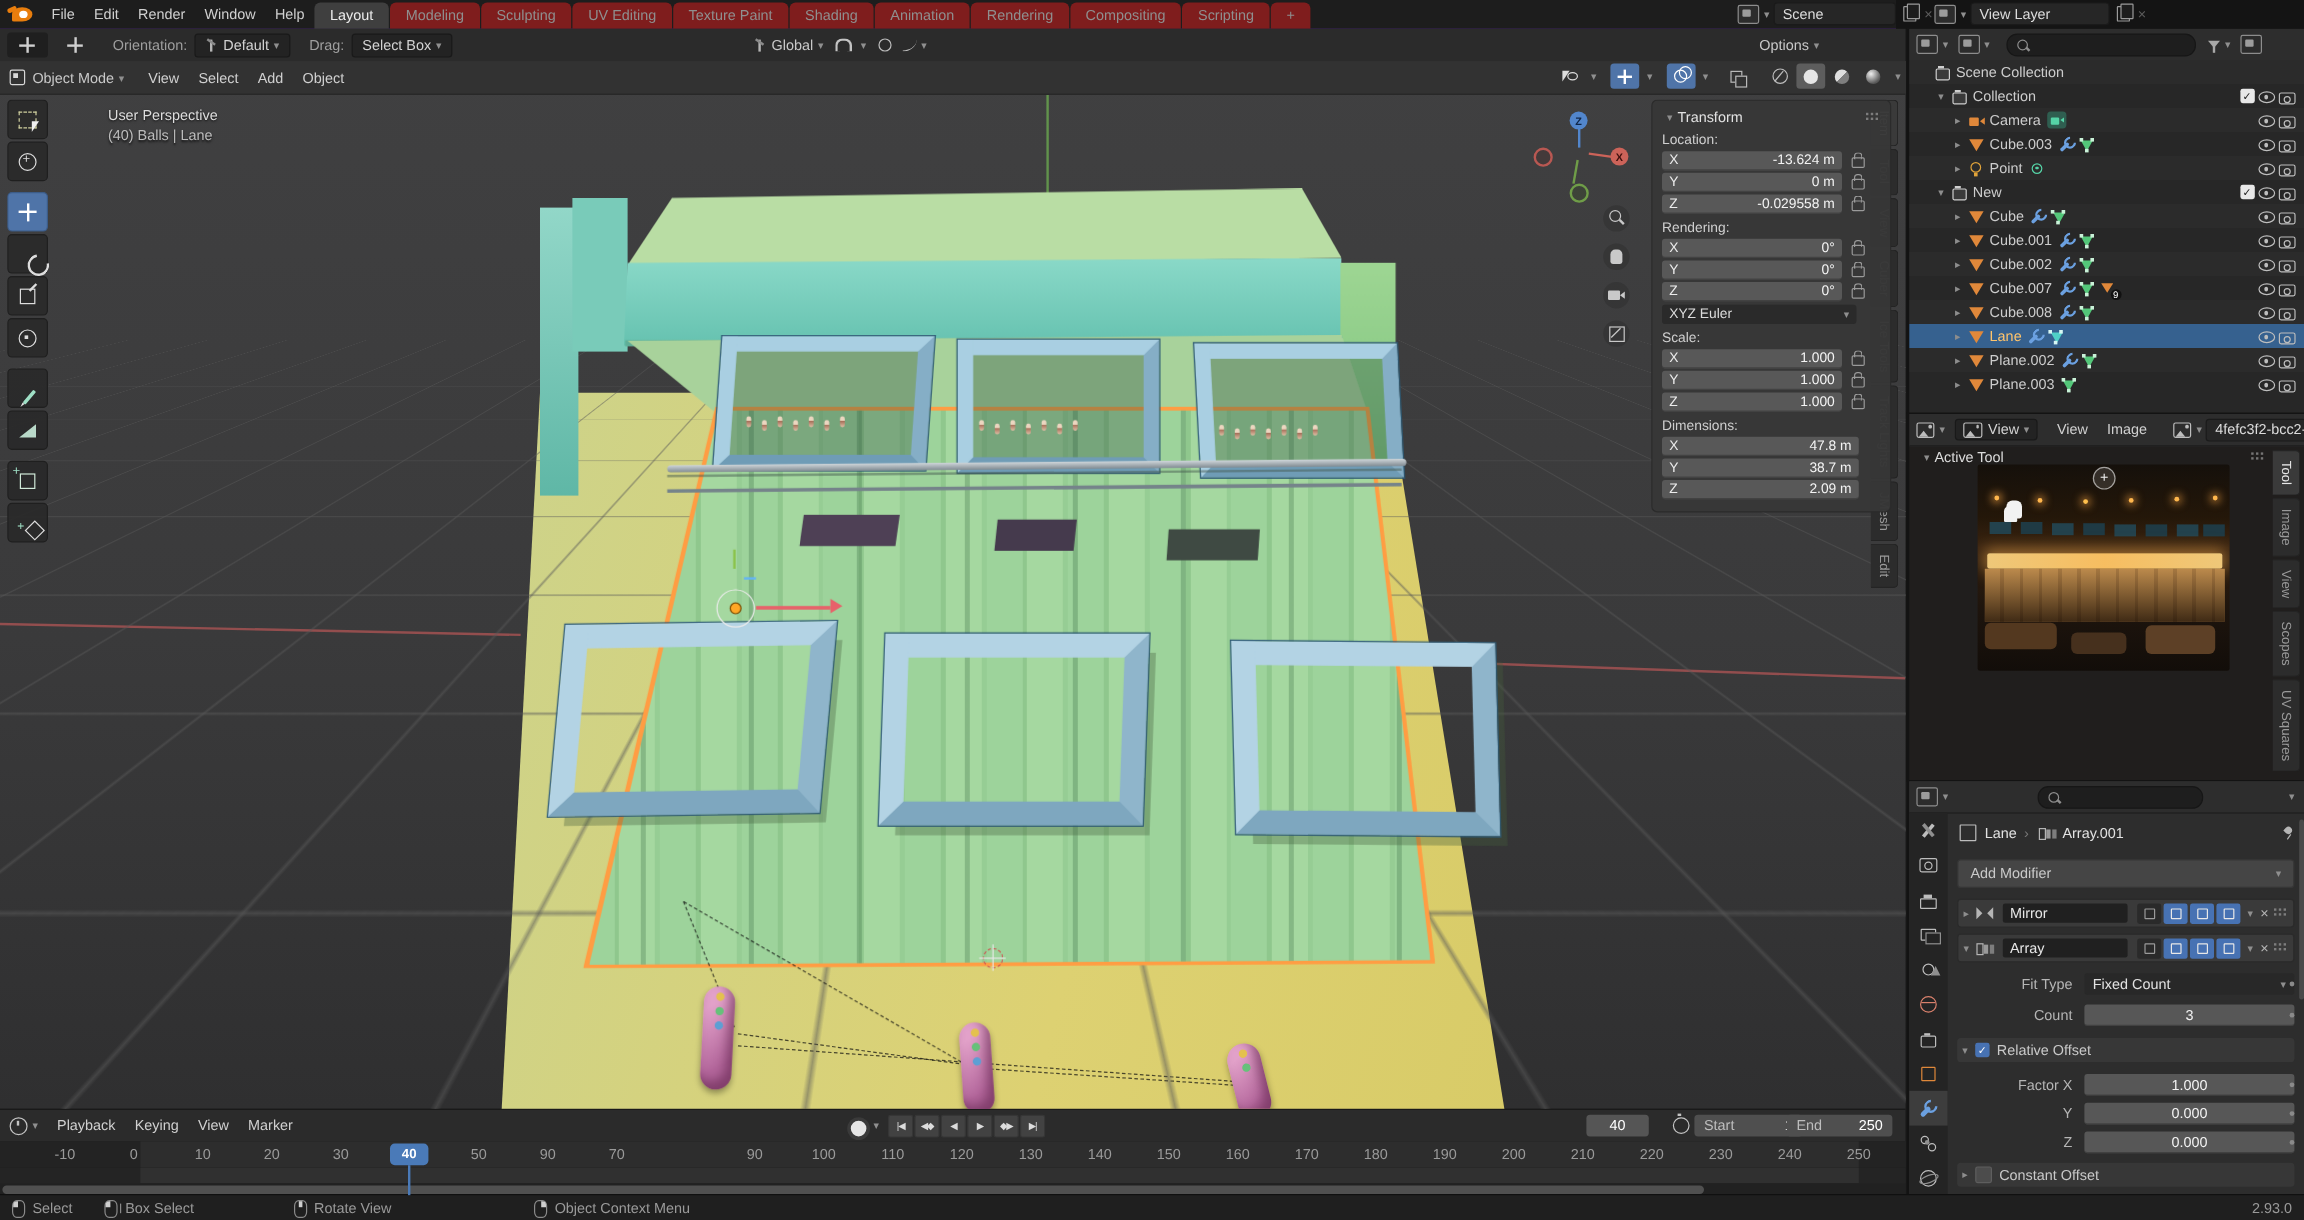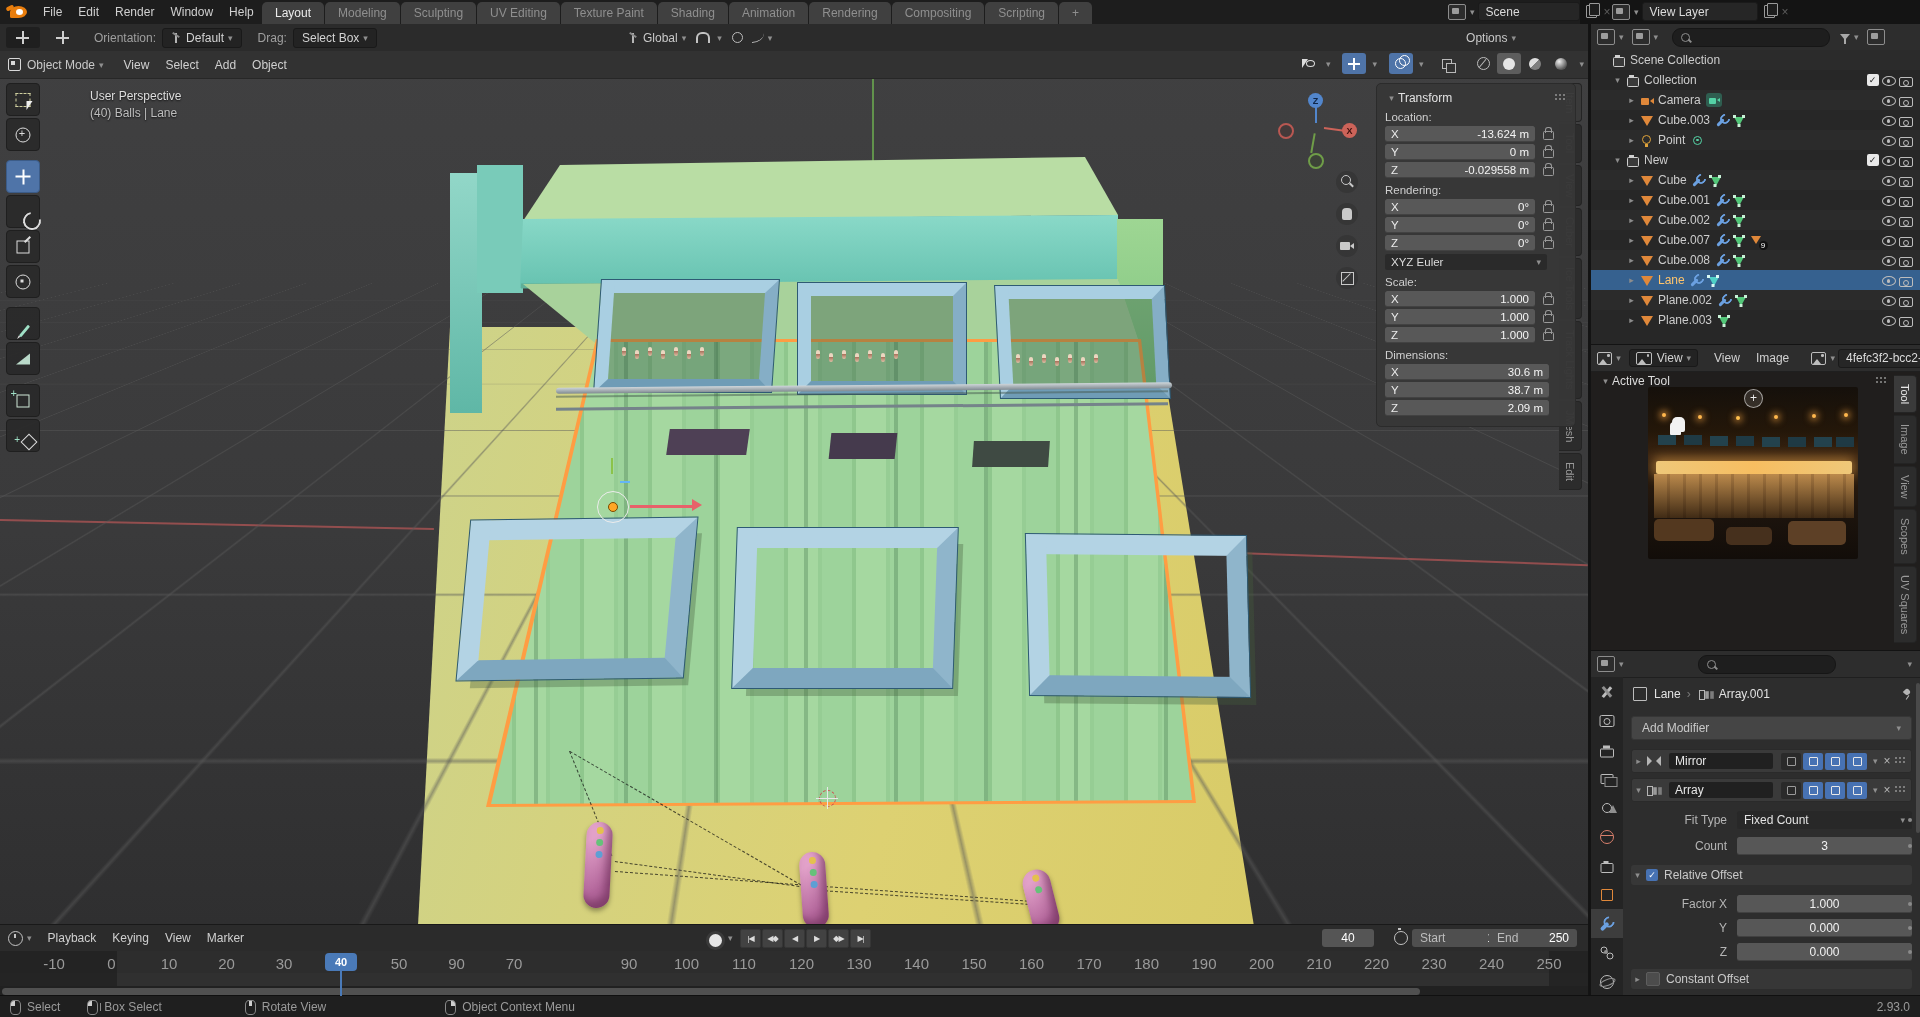--- a/index.html
+++ b/index.html
@@ -11,21 +11,21 @@
   .pill{background:#232323;border:1px solid #191919;border-radius:3px;padding:2px 8px;display:flex;align-items:center;color:#d3d3d3}
   .menu{padding:2px 8px;color:#d0d0d0;border-radius:3px;cursor:default}
 
   
   #topbar{position:absolute;left:0;top:0;width:1580px;height:24px;background:#1d1d1d;border-bottom:1px solid #6d28d9;display:flex;align-items:center}
   #blender-logo{width:17px;height:12px;margin:0 8px 0 10px;background:#e87d0d;border-radius:50% 50% 50% 10%;position:relative}
   #blender-logo::after{content:"";position:absolute;left:6px;top:3px;width:7px;height:6px;background:#fff;border-radius:50%}
   #blender-logo::before{content:"";position:absolute;left:-4px;top:0;width:8px;height:4px;background:#e87d0d;border-radius:4px;transform:rotate(-25deg)}
   #topbar-menus{display:flex}
   #tabs{position:absolute;left:262px;bottom:0;display:flex;align-items:flex-end}
-  .wtab{padding:4px 13px 4px;background:#404040;color:#8f8f8f;border-radius:5px 5px 0 0;margin-right:1px;font-size:12px}
+  .wtab{padding:4px 13px 4px;background:#7f1d1d;color:#8f8f8f;border-radius:5px 5px 0 0;margin-right:1px;font-size:12px}
   .wtab.active{background:#3f3f3f;color:#ececec}
   .idwidget{position:absolute;top:2px;height:19px;display:flex;align-items:center}
   .idicon{width:16px;height:14px;border:1px solid #8d8d8d;border-radius:2px;position:relative;background:#2c2c2c}
   .idicon::after{content:"";position:absolute;left:3px;top:3px;width:7px;height:6px;background:#9c9c9c;border-radius:1px}
   .idfield{background:#262626;border:1px solid #1a1a1a;border-radius:3px;height:17px;display:flex;align-items:center;padding:0 7px;color:#dcdcdc;margin-left:3px}
   .copy-ic{width:9px;height:11px;border:1px solid #9a9a9a;border-radius:1px;position:relative;margin-left:6px}
   .copy-ic::after{content:"";position:absolute;left:2px;top:-3px;width:9px;height:11px;border:1px solid #9a9a9a;border-radius:1px;background:#1d1d1d}
   .xdim{color:#5c5c5c;margin-left:7px;font-size:12px}
 
   
@@ -261,21 +261,21 @@
   .pin-icon::before{content:"";position:absolute;left:2px;top:0;width:6px;height:6px;background:#b5b5b5;border-radius:50% 50% 50% 0;transform:rotate(45deg)}
   .pin-icon::after{content:"";position:absolute;left:4.5px;top:6px;width:1.4px;height:5px;background:#b5b5b5;transform:rotate(35deg)}
 
   
   #timeline{position:absolute;left:0;top:924px;width:1588px;height:71px;background:#2b2b2b;border-top:1px solid #191919}
   #tl-header{position:absolute;left:0;top:0;right:0;height:26px;display:flex;align-items:center;border-bottom:1px solid #222}
   .clock-ic{width:13px;height:13px;border:1.5px solid #c3c3c3;border-radius:50%;position:relative;margin-left:8px}
   .clock-ic::after{content:"";position:absolute;left:5px;top:2px;width:1.5px;height:4px;background:#c3c3c3}
   #ruler{position:absolute;left:0;top:26px;right:0;height:22px;background:#232323;border-bottom:1px solid #1d1d1d;overflow:hidden}
   #ruler .range{position:absolute;top:0;bottom:0;background:#2d2d2d}
-  .tick{position:absolute;top:4px;width:44px;margin-left:-22px;text-align:center;font-size:15px;color:#9a9a9a}
+  .tick{position:absolute;top:4px;width:44px;margin-left:-22px;text-align:center;font-size:12px;color:#9a9a9a}
   #track{position:absolute;left:0;top:48px;right:0;height:13px;background:#242424}
   #track .range{position:absolute;top:0;bottom:0;background:#303030}
   #tl-scroll{position:absolute;left:0;top:61px;right:0;height:10px;background:#212121}
   #tl-scroll .thumb{position:absolute;left:2px;top:1.5px;width:1418px;height:7px;border-radius:4px;background:#505050}
   #playhead-chip{position:absolute;left:325px;top:28px;width:32px;height:18px;background:#4a7ab8;border-radius:4px;color:#fff;font-size:11px;font-weight:bold;text-align:center;line-height:18px;z-index:5}
   #playhead-line{position:absolute;left:340px;top:46px;width:2px;height:25px;background:#4a7ab8;z-index:4}
   .transport{display:flex;position:absolute;left:740px;top:4px}
   .tbtn{width:19px;height:17px;background:#424242;border:1px solid #363636;border-radius:2px;margin-right:1px;color:#dcdcdc;font-size:8px;display:flex;align-items:center;justify-content:center;letter-spacing:-1px}
   .rec{position:absolute;left:706px;top:6px;width:13px;height:13px;border-radius:50%;background:#e6e6e6;border:3px solid #3a3a3a}
   .tl-field{position:absolute;top:4px;height:18px;background:#555;border-radius:3px;display:flex;align-items:center;justify-content:center;color:#fff}
@@ -632,21 +632,21 @@
           <div class="nfield">
             <span class="ax">Z</span>
             <span class="vv">1.000</span>
           </div>
           <span class="lock-icon"></span>
         </div>
         <div class="tp-label">Dimensions:</div>
         <div class="nrow">
           <div class="nfield wide">
             <span class="ax">X</span>
-            <span class="vv">30.6 m</span>
+            <span class="vv">47.8 m</span>
           </div>
         </div>
         <div class="nrow">
           <div class="nfield wide">
             <span class="ax">Y</span>
             <span class="vv">38.7 m</span>
           </div>
         </div>
         <div class="nrow">
           <div class="nfield wide">

